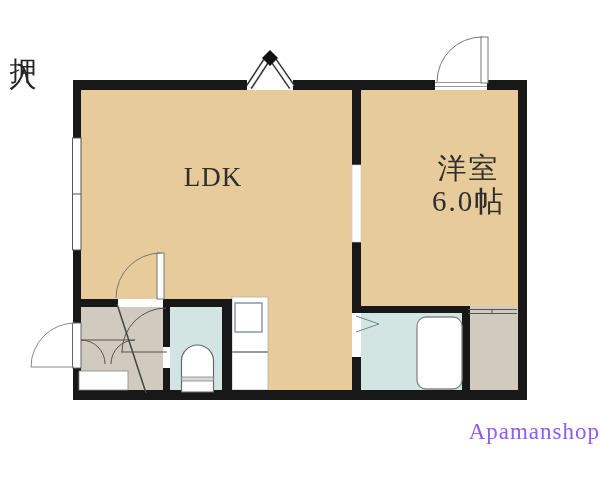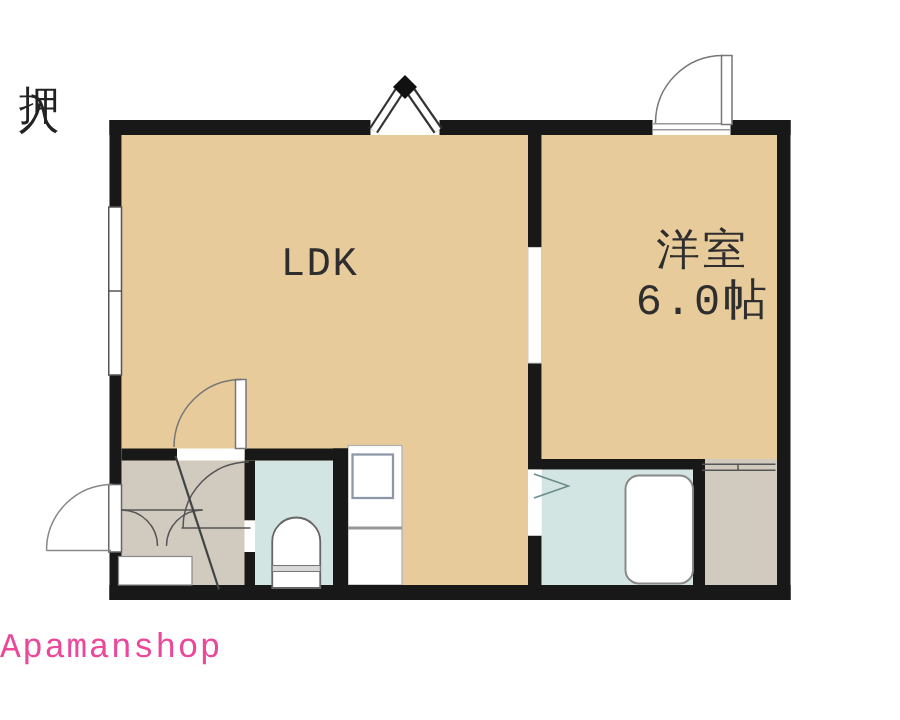--- a/index.html
+++ b/index.html
@@ -1,32 +1,32 @@
 <!DOCTYPE html>
 <html><head>
 <meta charset="utf-8">
 <style>
   html,body{margin:0;padding:0;background:#ffffff;}
   .stage{
     position:relative;width:600px;height:480px;background:#ffffff;overflow:hidden;
-    font-family:Liberation Mono, monospace;
+    font-family:Liberation Serif, serif;
   }
   .stage svg{position:absolute;left:0;top:0;}
   .room-label{position:absolute;text-align:center;color:#2e2e2e;}
   .label-ldk{left:128px;top:162px;width:170px;font-size:27px;line-height:31px;letter-spacing:1px;}
   .label-western{left:363px;top:152px;width:155px;font-size:29px;line-height:33px;letter-spacing:2px;margin-left:28px;}
   .label-closet{
     left:471px;top:312px;width:46px;height:80px;
     writing-mode:vertical-rl;text-orientation:upright;
     font-size:27px;letter-spacing:4px;color:#222;
     display:flex;align-items:center;justify-content:center;
   }
   .brand{
-    position:absolute;left:0;top:419px;width:600px;text-align:left;
-    font-size:23px;color:#ec4899;letter-spacing:1px;
+    position:absolute;left:0;top:419px;width:600px;text-align:right;
+    font-size:23px;color:#8b5cf6;letter-spacing:1px;
   }
   .thin{stroke:#777;stroke-width:1;fill:none;}
 </style>
 </head>
 <body>
 
 <div class="stage">
   <svg width="600" height="480" viewBox="0 0 600 480">
 
     <rect x="81" y="90" width="271" height="300" fill="#e8cb9a"></rect>

